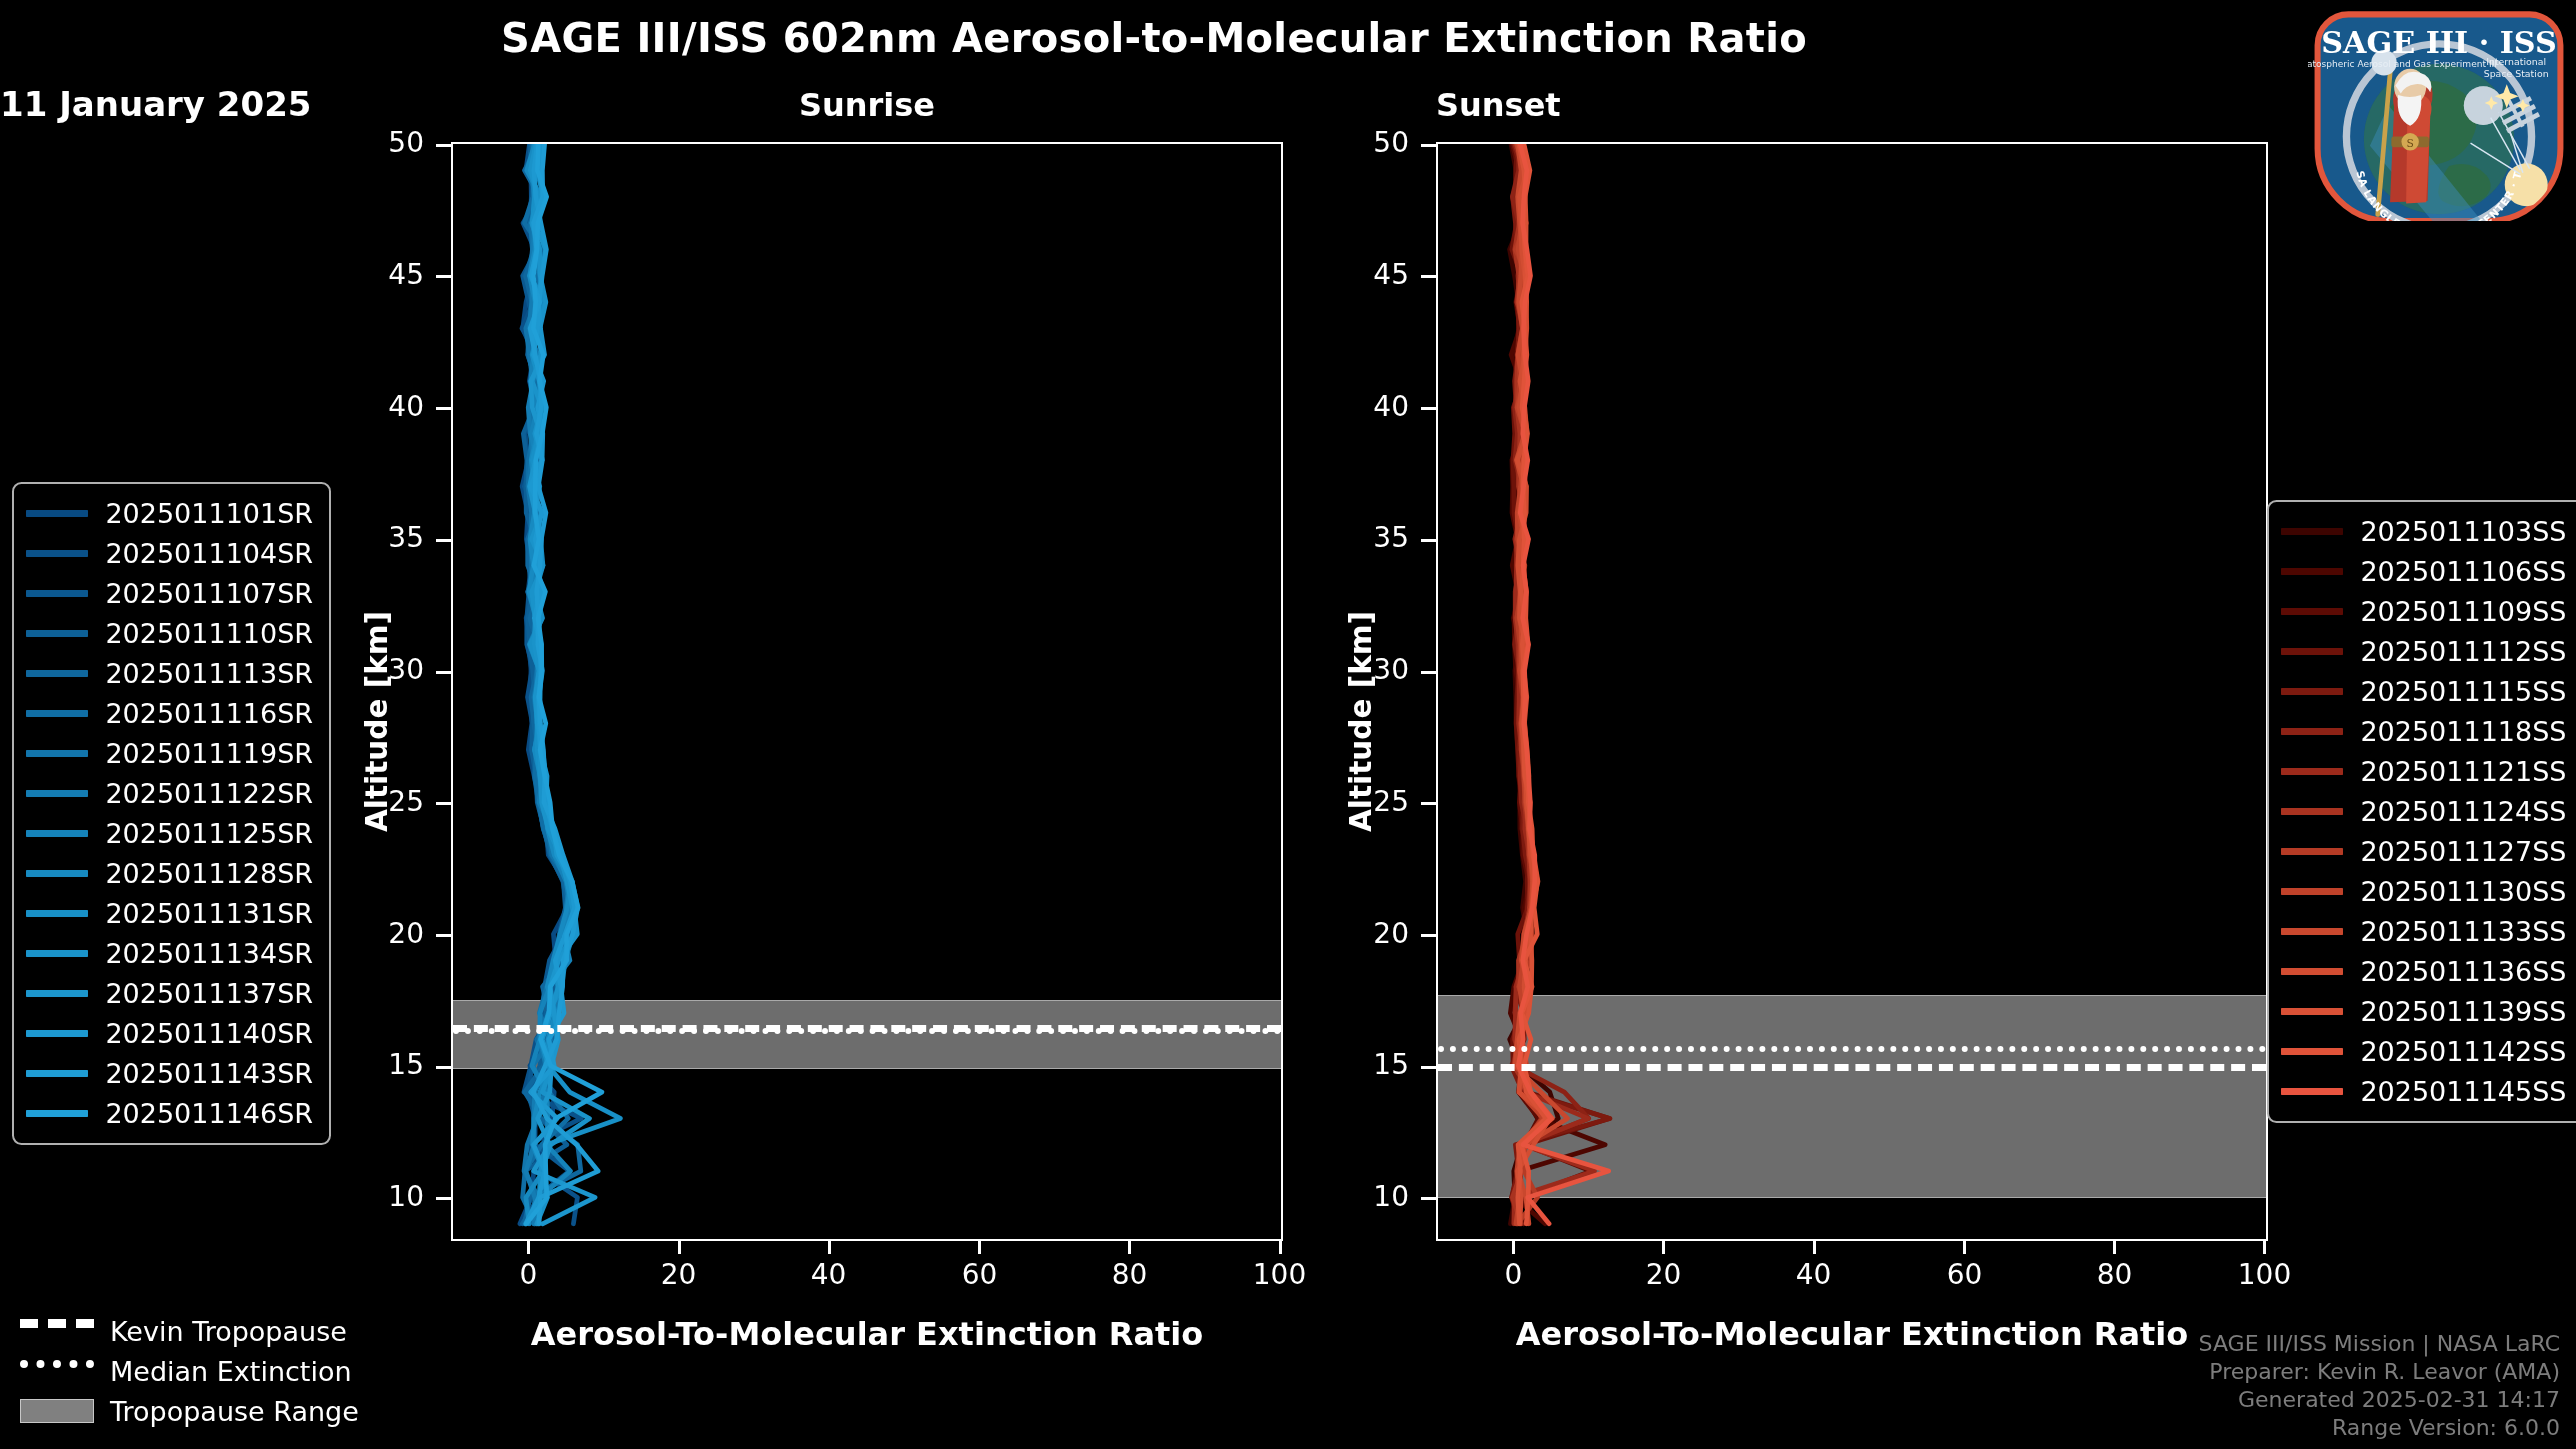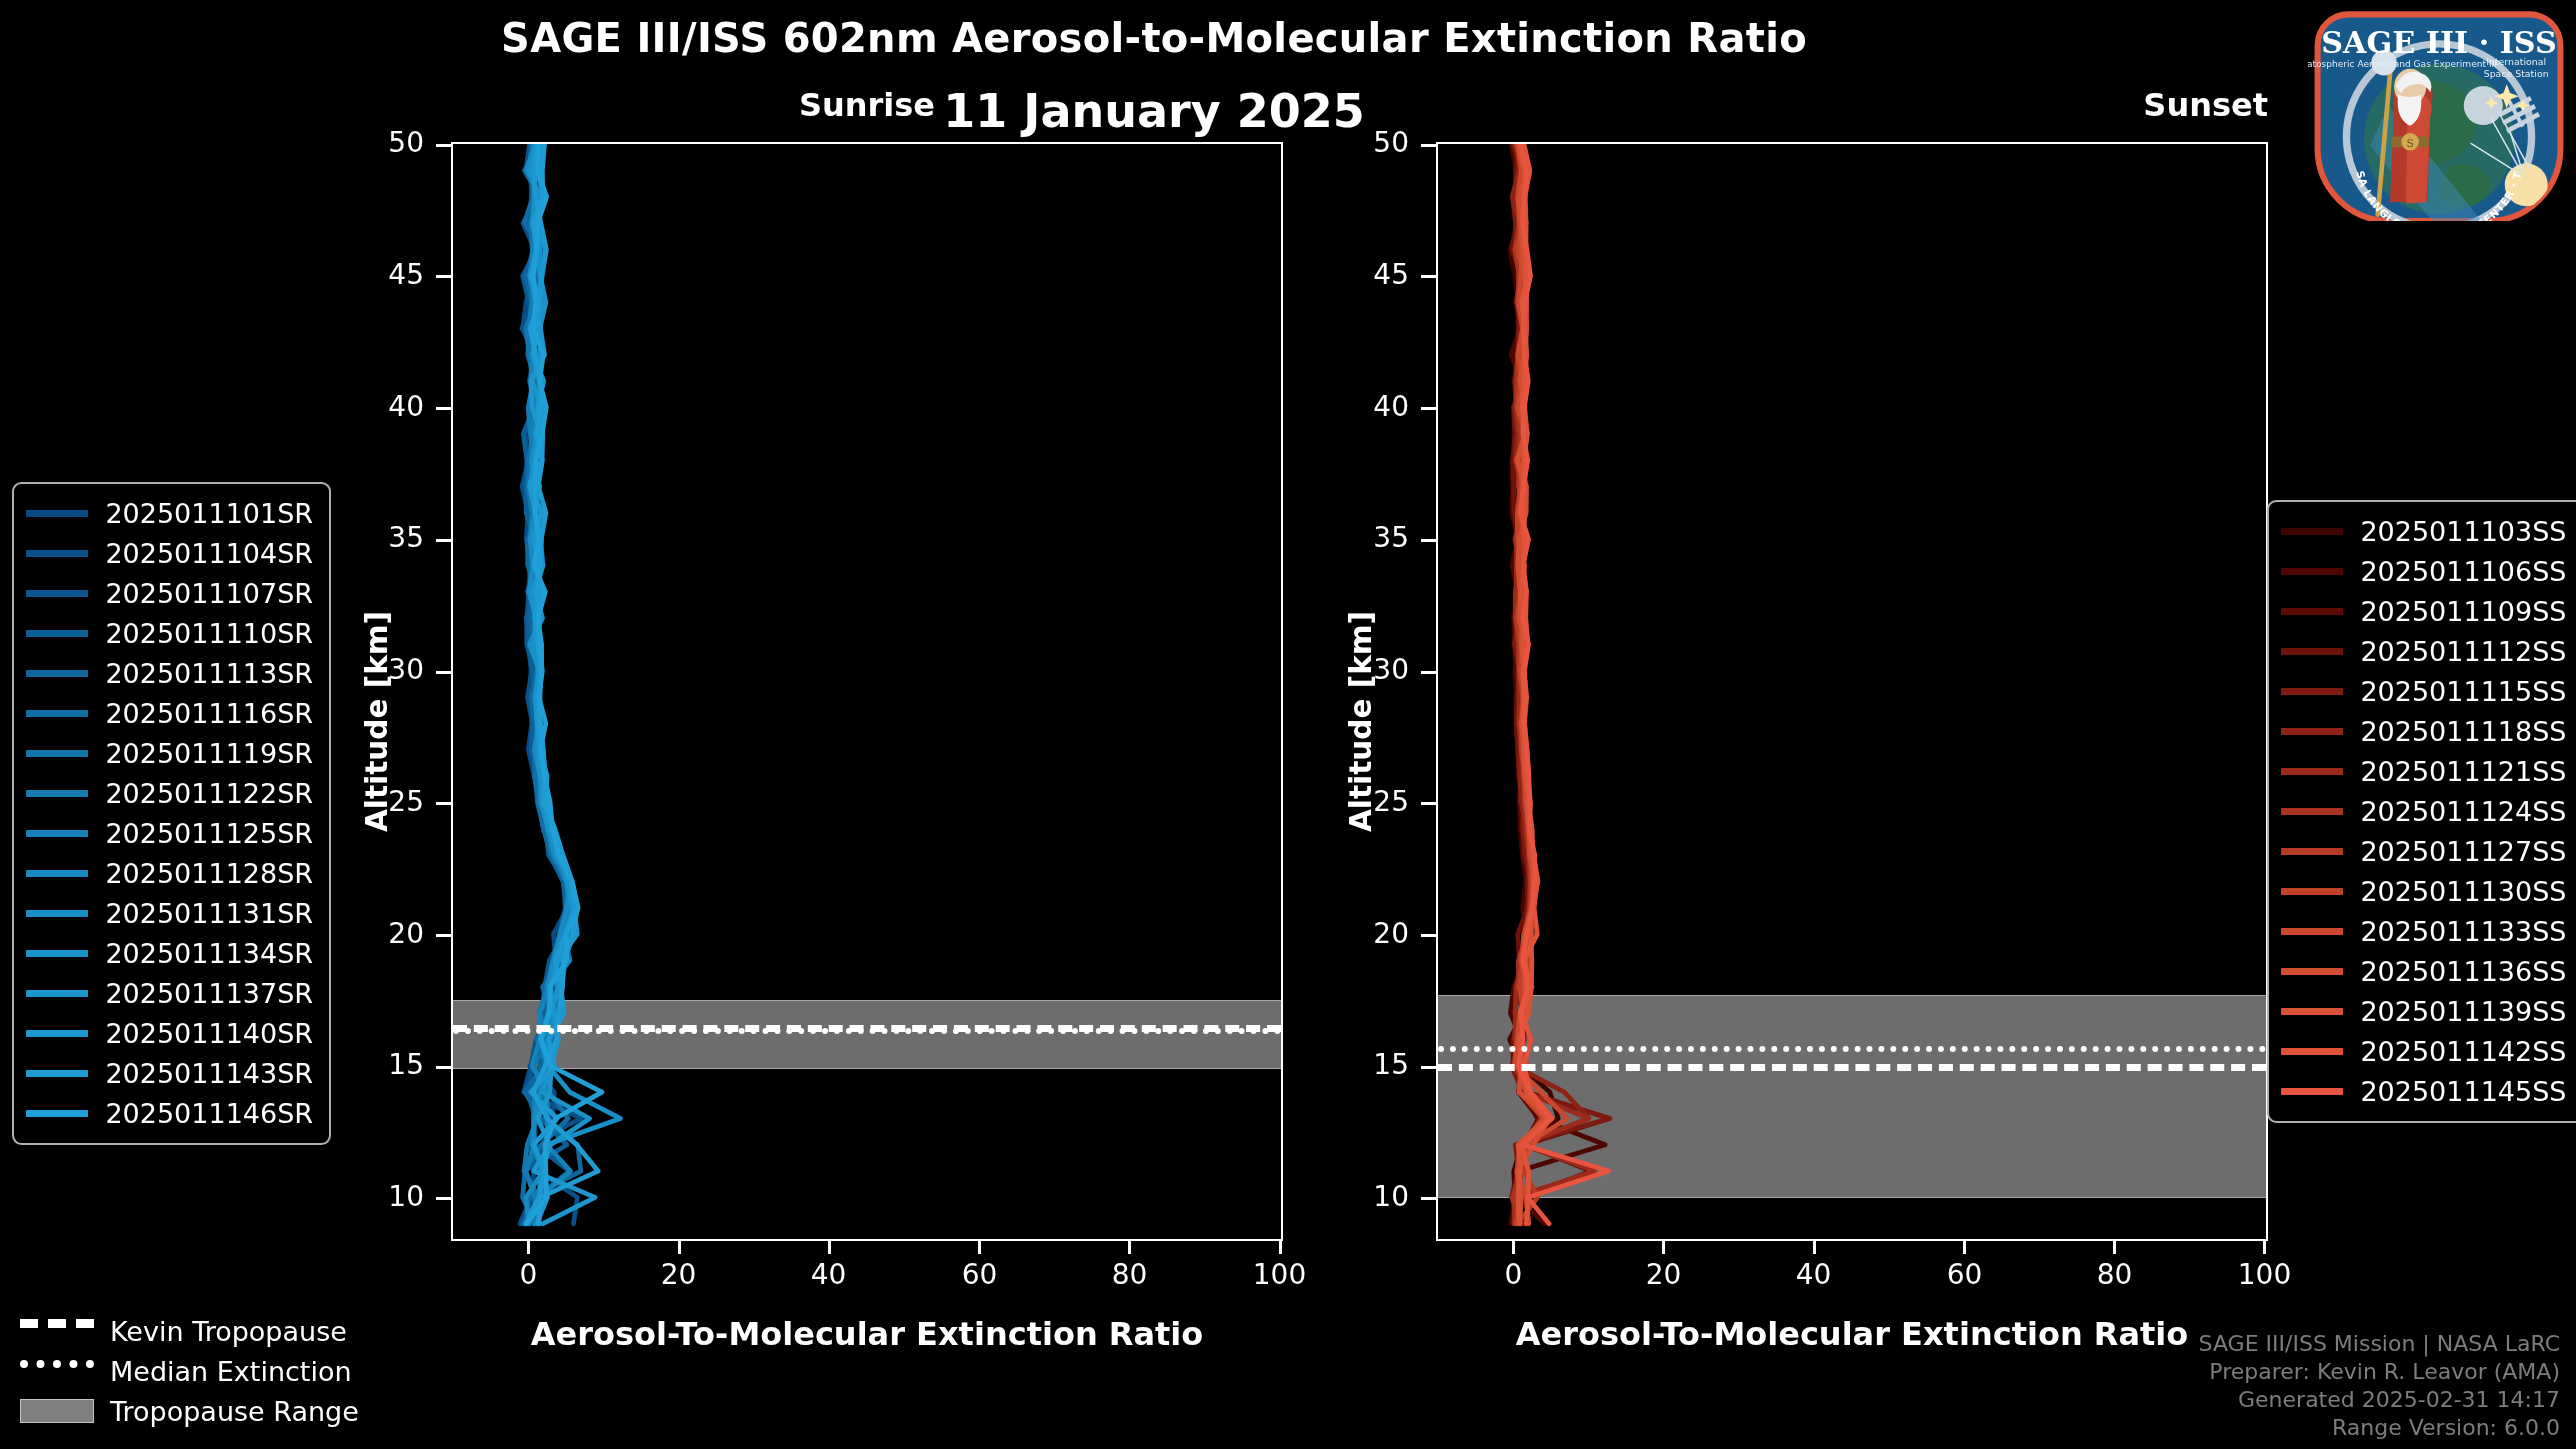--- a/index.html
+++ b/index.html
@@ -4,25 +4,25 @@
 <style>
   html,body{margin:0;padding:0;background:#000;}
   body{width:2576px;height:1449px;position:relative;overflow:hidden;
        font-family:"DejaVu Sans","Liberation Sans",sans-serif;color:#fff;}
 
   .abs{position:absolute;}
 
   
   #title-main{left:0;top:14.8px;width:2308px;text-align:center;
     font-size:40px;font-weight:bold;letter-spacing:0.3px;}
-  #title-date{left:0;top:84px;width:2308px;text-align:center;
-    font-size:46px;font-weight:bold;}
+  #title-date{left:0;top:84px;width:2308px;
+    font-size:34px;font-weight:bold;}
   #label-sunrise{left:451px;top:86px;width:832px;text-align:center;
     font-size:32px;font-weight:bold;}
-  #label-sunset{left:1436px;top:86px;width:832px;text-align:right;
+  #label-sunset{left:1436px;top:86px;width:832px;text-align:left;
     font-size:32px;font-weight:bold;}
 
   
   .plot{position:absolute;top:142px;height:1099px;
         border:2.7px solid #ffffff;background:#000;box-sizing:border-box;}
   #plot-sunrise{left:451px;width:832px;}
   #plot-sunset{left:1436px;width:832px;}
   .plot-inner{position:absolute;inset:0;overflow:hidden;}
 
   .band{position:absolute;left:0;right:0;background:#808080;opacity:.85;

